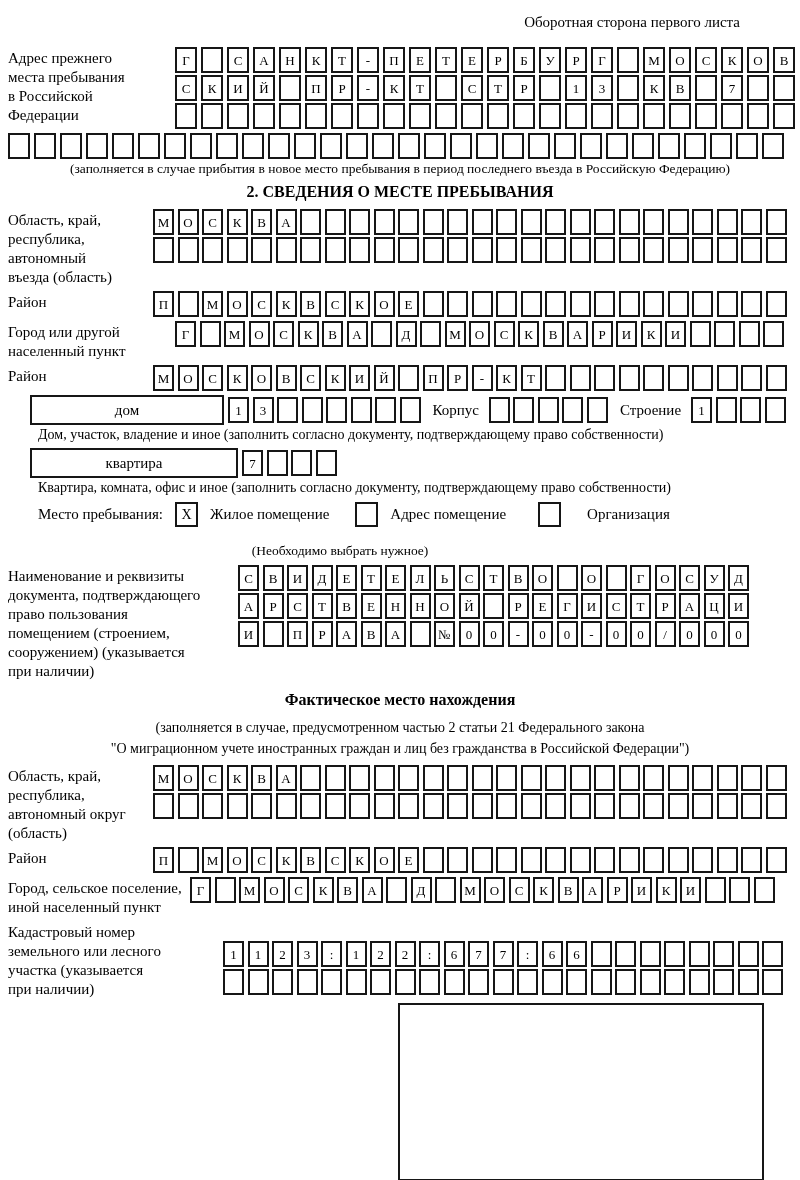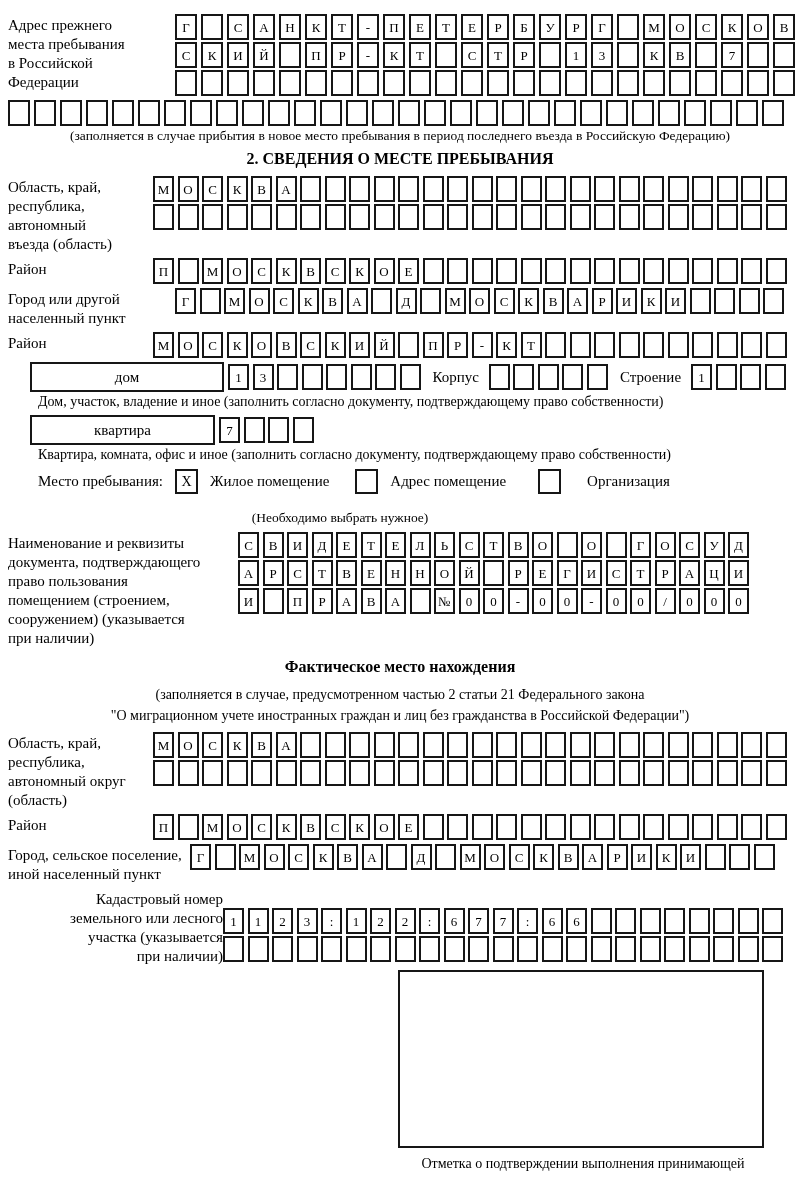--- a/index.html
+++ b/index.html
@@ -20,21 +20,21 @@
   .cellrow { display:flex; gap:3.5px; }
   .cell {
     width:21px; height:26px; border:2px solid #161616;
     display:flex; align-items:center; justify-content:center;
     font-size:13px; line-height:1;
   }
   .row-lg { gap:4px; }
   .row-lg .cell { width:22px; }
 
   .w167 { width:167px; } .w145 { width:145px; } .w182 { width:182px; }
-  .w230 { width:230px; } .w215 { width:215px;text-align:right; }
+  .w230 { width:230px; } .w215 { width:215px; }
 
   .note { font-size:13.5px; text-align:center; margin:2px 0 6px 0; }
   .note-left { font-size:14px; margin:1px 0 5px 30px; }
   .sect-title { font-size:16px; font-weight:bold; text-align:center; margin:6px 0 8px 0; }
 
   .houserow { display:flex; align-items:center; margin:4px 0 2px 22px; gap:4px; }
   .widebox {
     border:2px solid #161616; height:30px; display:flex;
     align-items:center; justify-content:center; font-size:15px;
   }
@@ -50,20 +50,21 @@
   .fact-note { font-size:14px; text-align:center; line-height:21px; margin-bottom:6px; }
 
   .stampbox { margin:4px 0 0 390px; width:366px; height:178px; border:2px solid #161616; }
   .stampcap { width:390px; margin:6px 0 0 380px; text-align:center; font-size:14px; line-height:19.5px; }
 </style>
 </head>
 <body>
 
 <div class="page">
 
+  <div class="hdr">Оборотная сторона первого листа</div>
 
   <div class="frow">
     <div class="flabel w167">
         <div>Адрес прежнего</div>
         <div>места пребывания</div>
         <div>в Российской</div>
         <div>Федерации</div>
       </div>
     <div class="fboxes">
       <div class="cellrow row-lg">
@@ -371,21 +372,21 @@
     <div class="cellrow">
         <span class="cell">1</span>
         <span class="cell"></span>
         <span class="cell"></span>
         <span class="cell"></span>
       </div>
   </div>
   <div class="note-left">Дом, участок, владение и иное (заполнить согласно документу, подтверждающему право собственности)</div>
 
   <div class="houserow">
-    <div class="widebox" style="width:185px;">квартира</div>
+    <div class="widebox" style="width:208px;">квартира</div>
     <div class="cellrow">
         <span class="cell">7</span>
         <span class="cell"></span>
         <span class="cell"></span>
         <span class="cell"></span>
       </div>
   </div>
   <div class="note-left">Квартира, комната, офис и иное (заполнить согласно документу, подтверждающему право собственности)</div>
 
   <div class="stayrow">

